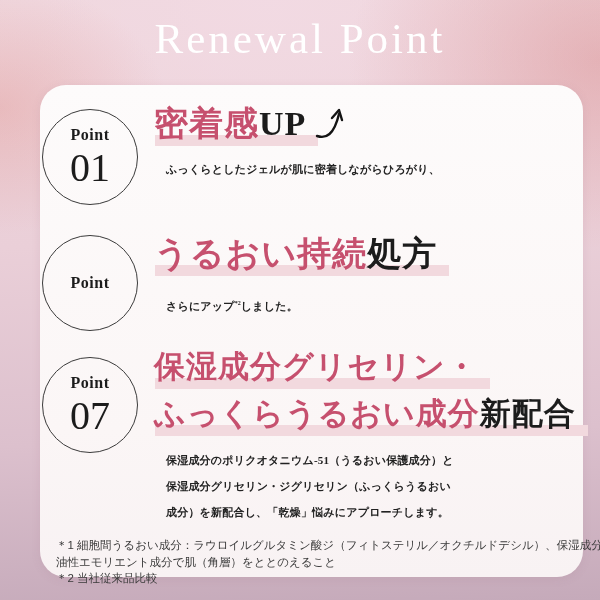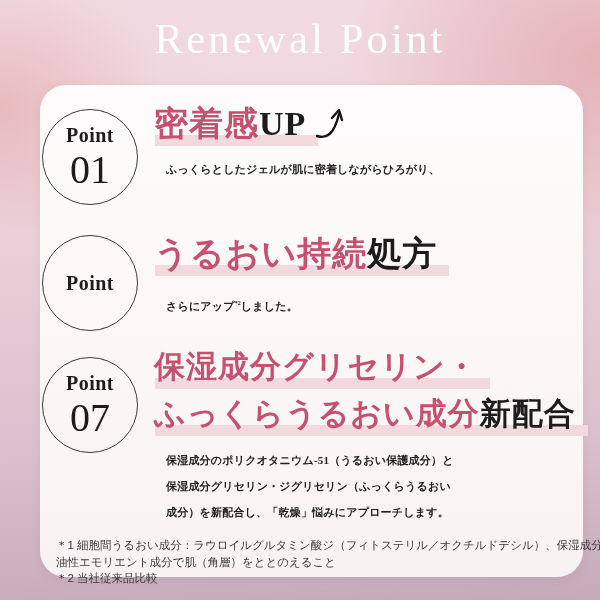--- a/index.html
+++ b/index.html
@@ -20,21 +20,21 @@
     position:absolute;left:40px;top:85px;width:543px;height:492px;
     border-radius:26px;
     background:linear-gradient(180deg,#fdfbfb 0%,#fbf6f6 70%,#f8f2f3 100%);
     box-shadow:0 2px 10px rgba(150,110,125,0.12);
   }
   .circle{
     position:absolute;left:2px;width:94px;height:94px;border:1.5px solid #3b3b3b;border-radius:50%;
     display:flex;flex-direction:column;align-items:center;justify-content:center;
     background:transparent;color:#1c1c1c;
   }
-  .circle .pt{font-size:20px;font-weight:700;letter-spacing:0.5px;line-height:1;}
+  .circle .pt{font-size:16px;font-weight:700;letter-spacing:0.5px;line-height:1;}
   .circle .num{font-size:40px;font-weight:400;line-height:1;margin-top:5px;}
   .c1{top:24px}.c2{top:150px}.c3{top:272px}
 
   .heading{position:absolute;left:114px;white-space:nowrap;font-weight:700;letter-spacing:1px;}
   .h1{top:12px;font-size:34px;}
   .h2{top:146px;font-size:34px;}
   .h3{top:258px;font-size:31px;line-height:47px;}
   .hl{position:relative;z-index:0;display:inline-block;}
   .hl::after{
     content:"";position:absolute;left:1px;right:-12px;bottom:1px;height:11px;

